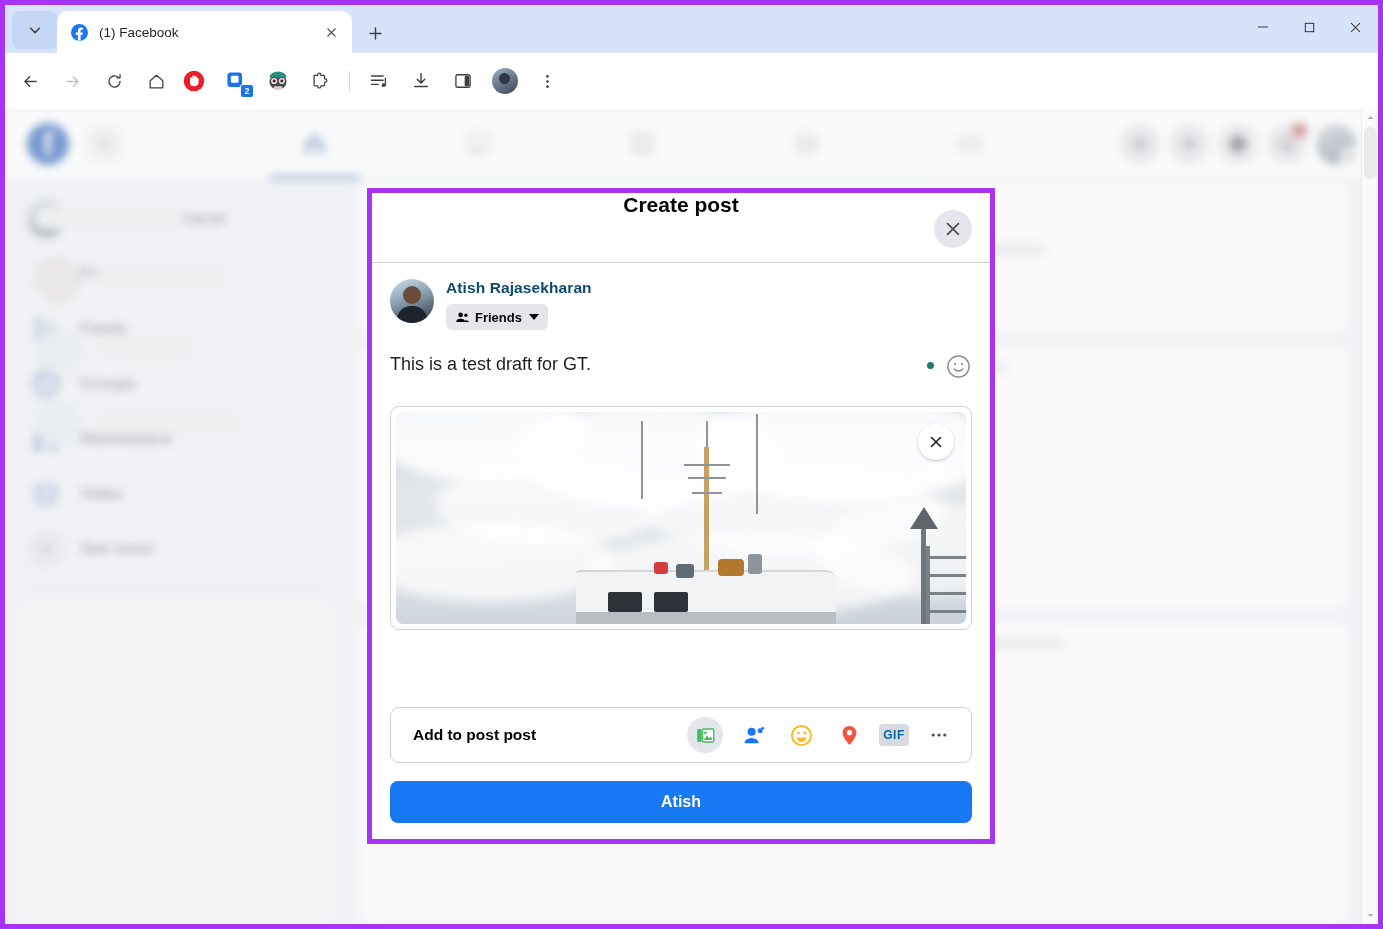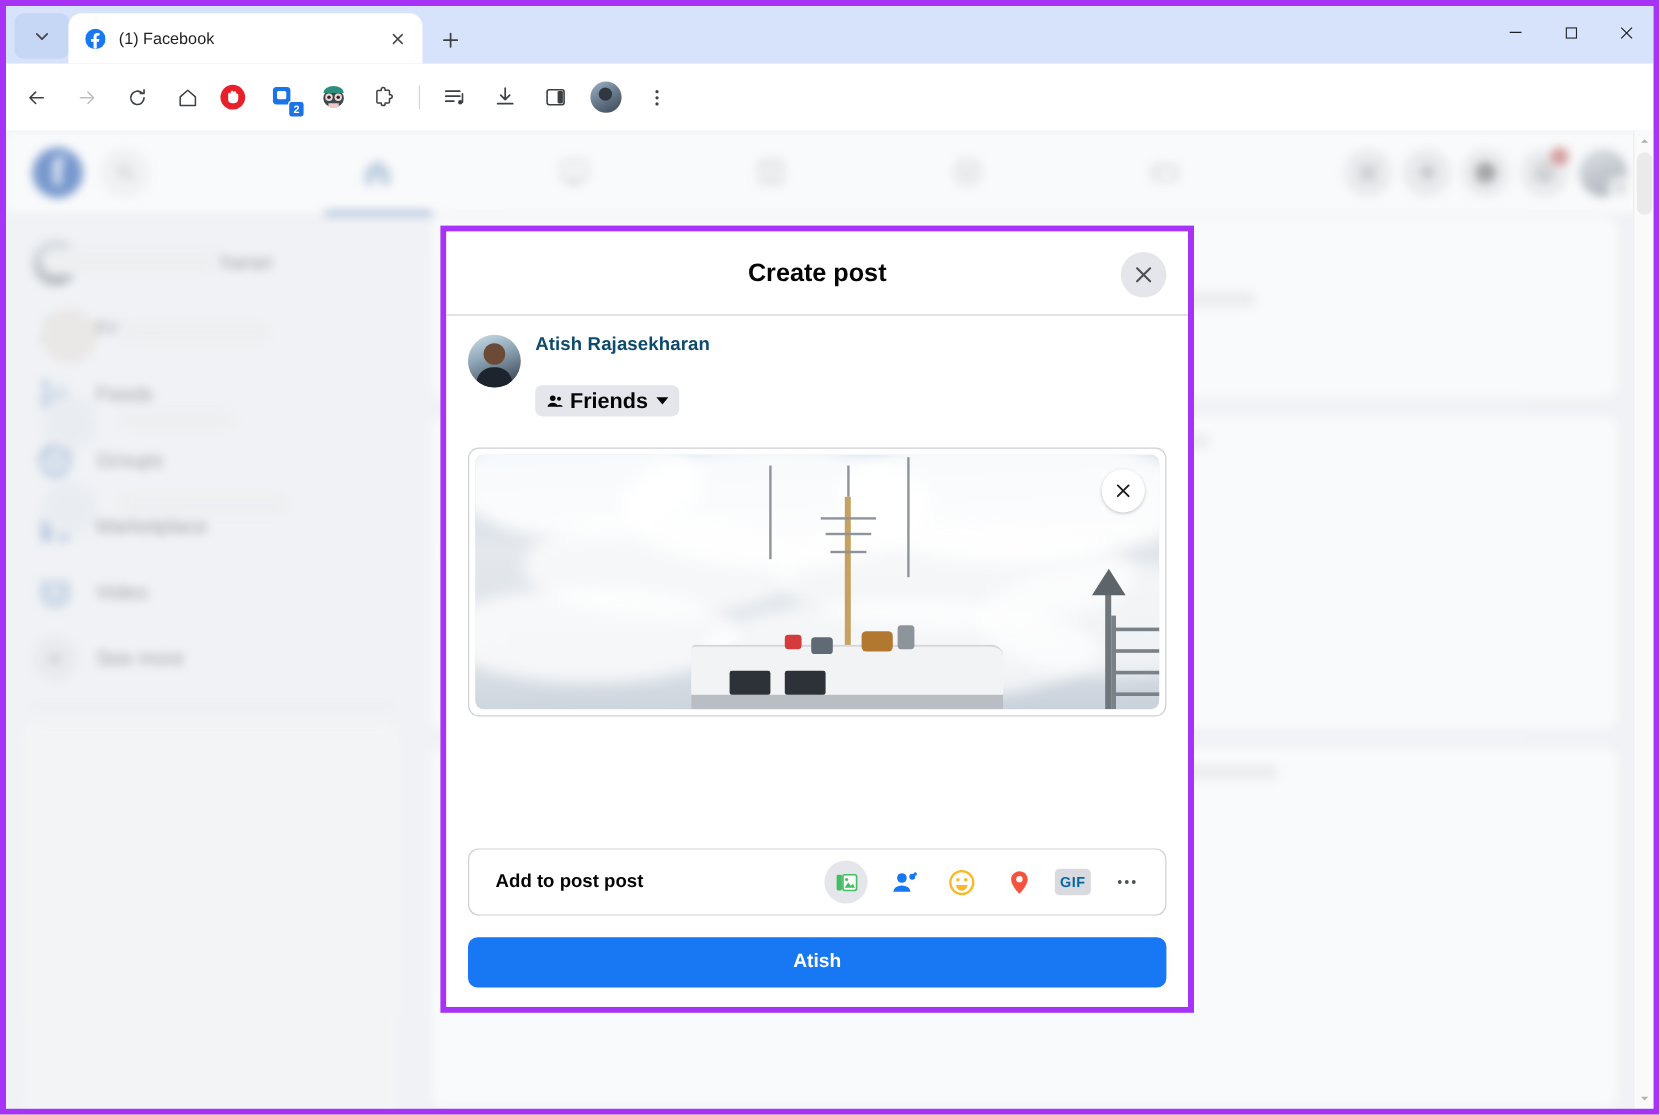--- a/index.html
+++ b/index.html
@@ -273,21 +273,21 @@
     z-index: 30;
   }
   .modal {
     position: absolute; inset: 0;
     background: #ffffff;
     display: flex; flex-direction: column;
     overflow: hidden;
   }
   .modal-header {
     position: relative; height: 70px; flex: 0 0 70px;
-    display: flex; align-items: center; justify-content: center;
+    display: flex; justify-content: center;
     border-bottom: 1px solid #ced0d4;
   }
   .modal-title { font-size: 21px; font-weight: 700; color: #050505; }
   .modal-close {
     position: absolute; right: 18px; top: 17px;
     width: 38px; height: 38px; border-radius: 50%;
     background: #e4e6eb;
     display: flex; align-items: center; justify-content: center;
   }
   .modal-body { flex: 1 1 auto; padding: 16px 18px 0 18px; overflow: hidden; position: relative; }
@@ -305,25 +305,25 @@
     background:#6b4a38;
   }
   .author-avatar::after {
     content:''; position:absolute; left:7px; bottom:0;
     width:30px; height:17px; border-radius:14px 14px 0 0;
     background:#1d242e;
   }
   .author-info { margin-left: 12px; }
   .author-name { font-size: 15.5px; font-weight: 600; color: #0c4a6e; letter-spacing: .1px; }
   .privacy-pill {
-    margin-top: 24px;
+    margin-top: 7px;
     display: inline-flex; align-items: center; gap: 5px;
     height: 26px; padding: 0 9px;
     background: #e4e6eb; border-radius: 6px;
-    font-size: 18px; font-weight: 600; color: #050505;
+    font-size: 13px; font-weight: 600; color: #050505;
   }
   .caret-dn {
     width: 0; height: 0;
     border-left: 5px solid transparent;
     border-right: 5px solid transparent;
     border-top: 6px solid #050505;
     margin-left: 2px;
   }
 
   .post-text-row {
@@ -837,20 +837,32 @@
                 <path d="M1.7 16 a5.8 4.4 0 0 1 11.6 0z" fill="#050505"></path>
                 <circle cx="14.5" cy="7" r="2.2" fill="#050505"></circle>
                 <path d="M11.5 16 a3.8 3.2 0 0 1 7.2 0z" fill="#050505"></path>
               </svg>
               <span>Friends</span>
               <span class="caret-dn"></span>
             </div>
           </div>
         </div>
 
+        <div class="post-text-row">
+          <div class="post-text" aria-placeholder="What's on your mind, Atish?">This is a test draft for GT.</div>
+          <span class="status-dot"></span>
+          <span class="emoji-btn">
+            <svg viewBox="0 0 26 26" width="25" height="25">
+              <circle cx="13" cy="13" r="11" fill="none" stroke="#8a8d91" stroke-width="1.5"></circle>
+              <circle cx="9.3" cy="10.5" r="1.2" fill="#8a8d91"></circle>
+              <circle cx="16.7" cy="10.5" r="1.2" fill="#8a8d91"></circle>
+              <path d="M8.5 15.5 a5 4 0 0 0 9 0" fill="none" stroke="#8a8d91" stroke-width="1.5" stroke-linecap="round"></path>
+            </svg>
+          </span>
+        </div>
 
         <div class="media-box">
           <div class="media-inner">
             <div class="cloud" style="left:-20px;top:-25px;width:210px;height:95px;"></div>
             <div class="cloud" style="left:120px;top:-10px;width:260px;height:105px;"></div>
             <div class="cloud" style="left:300px;top:-20px;width:300px;height:110px;"></div>
             <div class="cloud" style="left:40px;top:50px;width:230px;height:85px;opacity:.8;"></div>
             <div class="cloud" style="left:250px;top:55px;width:300px;height:90px;opacity:.75;"></div>
             <div class="cloud" style="left:-30px;top:110px;width:250px;height:80px;opacity:.85;"></div>
             <div class="cloud" style="left:190px;top:120px;width:330px;height:85px;opacity:.8;"></div>

